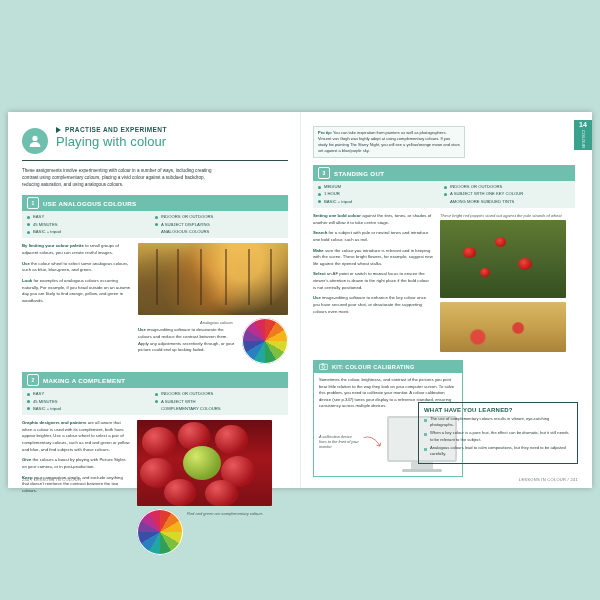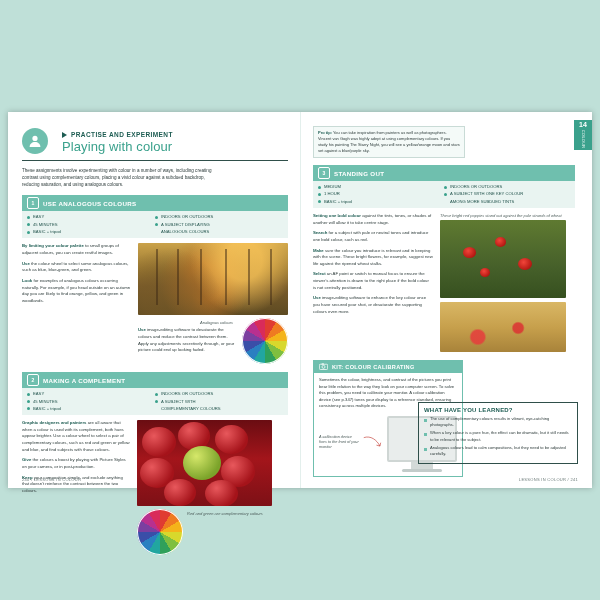--- a/index.html
+++ b/index.html
@@ -12,21 +12,21 @@
     position:absolute;left:8px;top:112px;width:584px;height:376px;
     background:#ffffff;
     box-shadow:0 0 6px rgba(0,0,0,.25);
     display:flex;
   }
   .page{position:relative;height:100%;box-sizing:border-box;}
   .page.left{width:292px;padding:14px 12px 0 14px;}
   .page.right{width:292px;padding:14px 14px 0 12px;border-left:1px solid #e3efec;}
 
   
-  .hdr{display:flex;align-items:flex-end;gap:14px;}
+  .hdr{display:flex;align-items:flex-start;gap:8px;}
   .hdr-badge{
     width:26px;height:26px;border-radius:50%;background:#6fbfae;
     display:flex;align-items:center;justify-content:center;flex:none;margin-top:2px;
   }
   .hdr-badge svg{display:block;}
   .hdr-txt{flex:1;min-width:0;}
   .eyebrow{
     font-size:6.5px;font-weight:bold;color:#1d5c52;letter-spacing:.4px;
     display:flex;align-items:center;gap:4px;text-transform:uppercase;
   }

